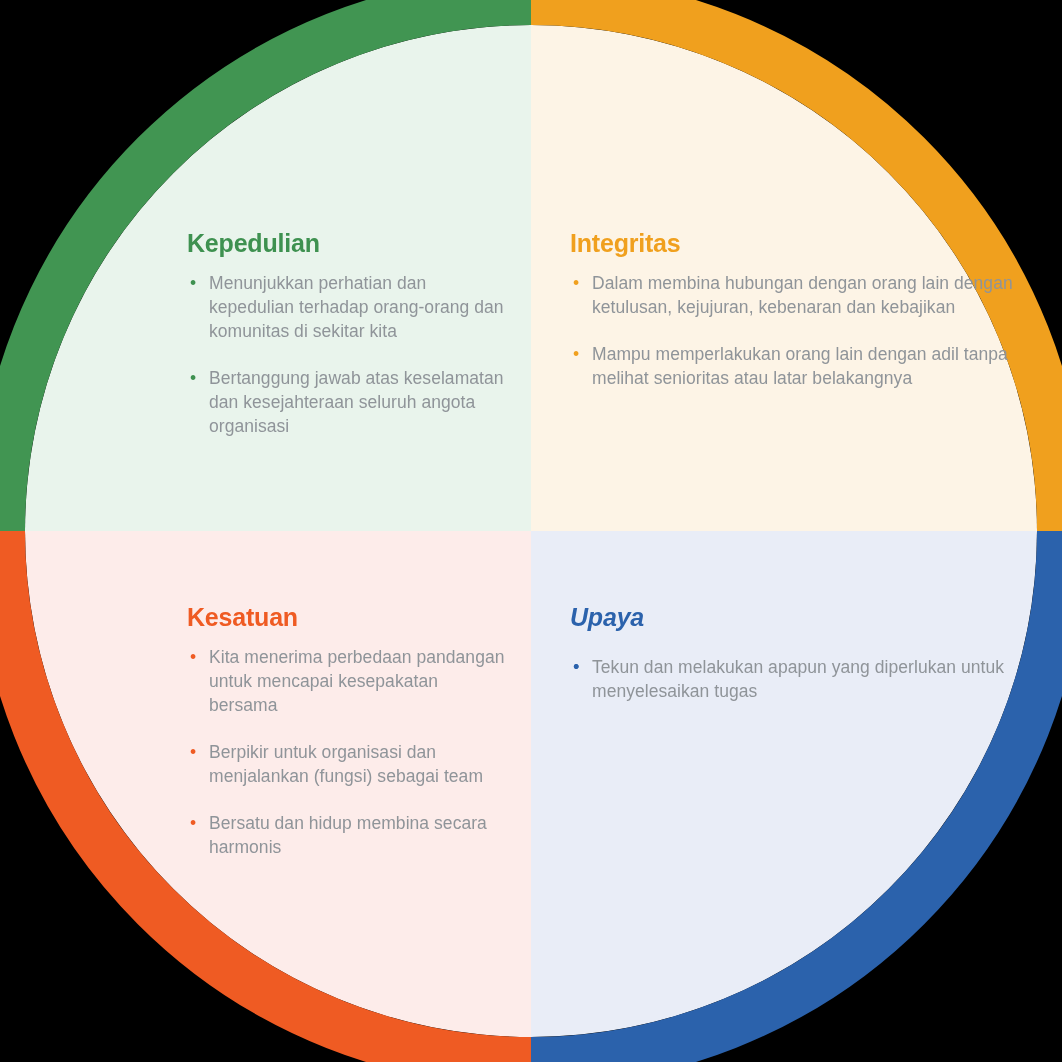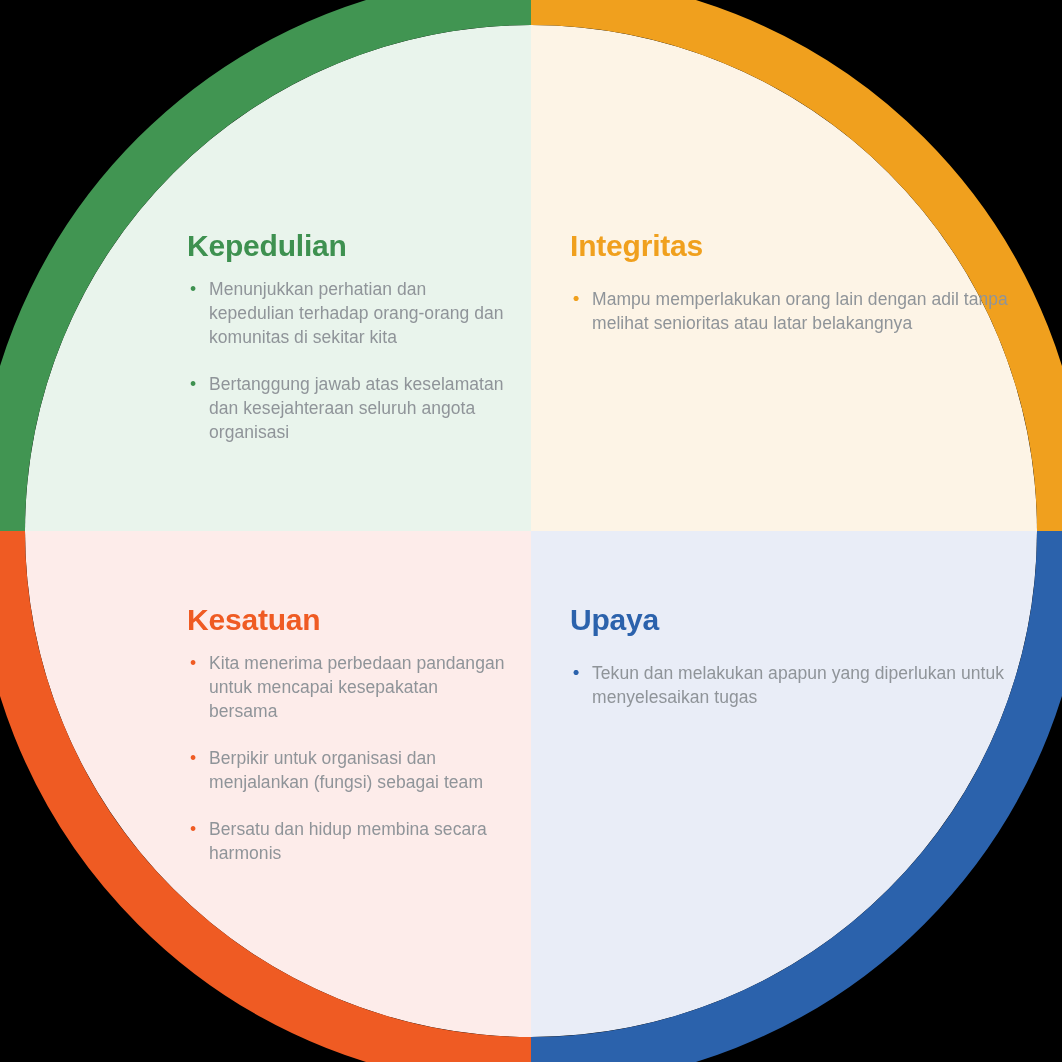--- a/index.html
+++ b/index.html
@@ -53,21 +53,21 @@
   }
 
   
   .q-top .quadrant-inner { top: 228px; }
   .q-bottom .quadrant-inner { top: 29px; margin-top: 42px; }
   .q-left .quadrant-inner { padding-left: 187px; padding-right: 24px; }
   .q-right .quadrant-inner { padding-left: 39px; padding-right: 36px; }
 
   .quadrant-title {
     margin: 0 0 13px 0;
-    font-size: 30px;
+    font-size: 25px;
     font-weight: bold;
     letter-spacing: -0.2px;
     line-height: 1.2;
   }
 
   .bullet-list {
     list-style: none;
     margin: 0;
     padding: 0;
   }
@@ -88,21 +88,21 @@
     left: 3px;
     top: 0;
     line-height: 24px;
     font-size: 17.5px;
   }
 
   
   .accent-care  .quadrant-title, .accent-care  .bullet-dot { color: #3e9150; }
   .accent-integrity .quadrant-title, .accent-integrity .bullet-dot { color: #f0a01e; }
   .accent-unity .quadrant-title, .accent-unity .bullet-dot { color: #ef5b23; }
-  .accent-effort .quadrant-title, .accent-effort .bullet-dot { color: #2b62ac; }
+  .accent-effort .quadrant-title, .accent-effort .bullet-dot { color: #2b62ac; font-style: italic; }
 </style>
 </head>
 <body>
 
 <div id="values-wheel">
 
   <svg class="wheel-svg" viewBox="0 0 1062 1062">
     <defs>
       <clipPath id="clip-tl">
           <rect x="0" y="0" width="531" height="531"></rect>
@@ -150,20 +150,21 @@
         </ul>
       </div>
     </div>
 
     <div class="quadrant q-top q-right accent-integrity">
       <div class="quadrant-inner">
         <h2 class="quadrant-title">Integritas</h2>
         <ul class="bullet-list">
           <li class="bullet-item">
             <span class="bullet-dot">•</span>
+            <span>Dalam membina hubungan dengan orang lain dengan ketulusan, kejujuran, kebenaran dan kebajikan</span>
           </li>
           <li class="bullet-item">
             <span class="bullet-dot">•</span>
             <span>Mampu memperlakukan orang lain dengan adil tanpa melihat senioritas atau latar belakangnya</span>
           </li>
         </ul>
       </div>
     </div>
 
     <div class="quadrant q-bottom q-left accent-unity">

